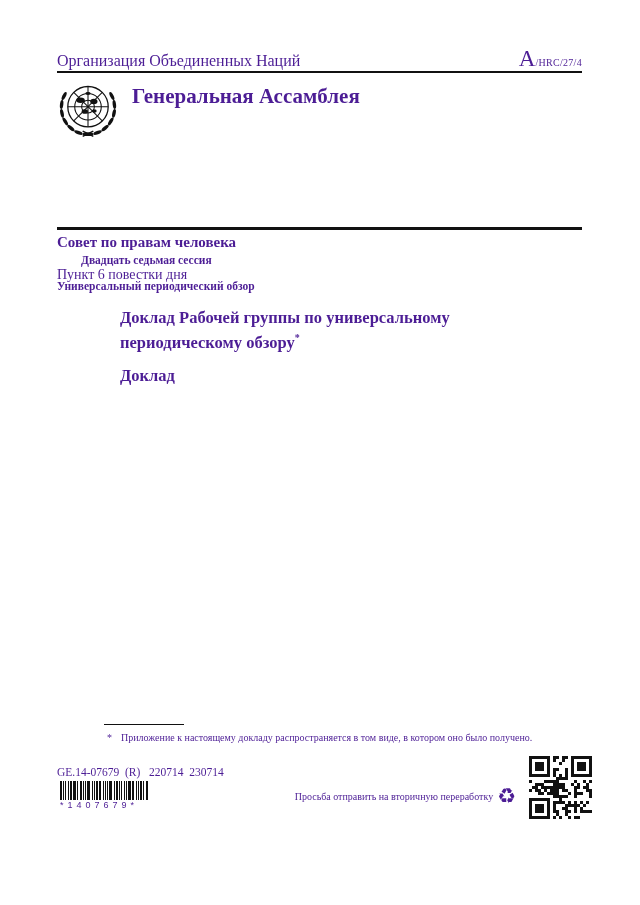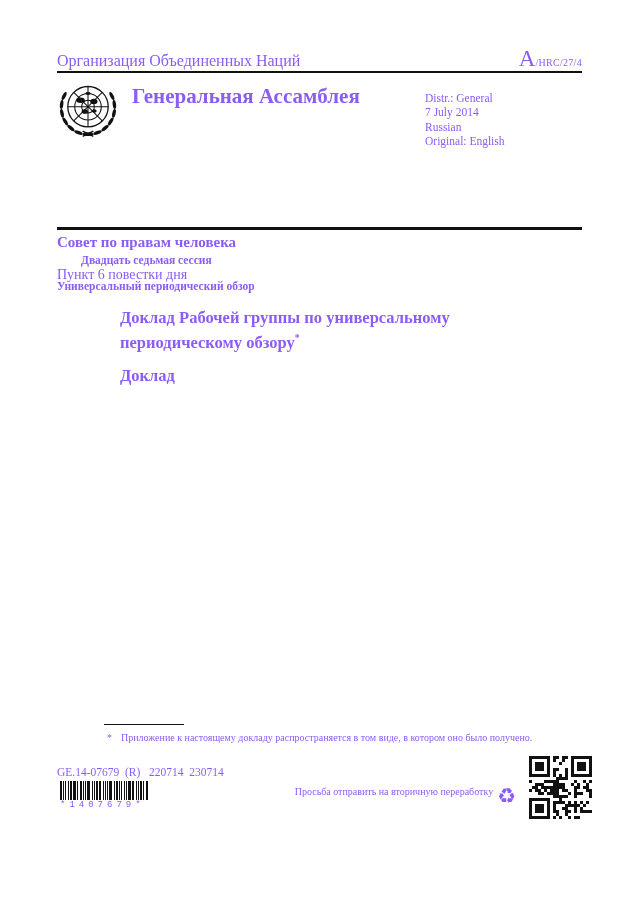--- a/index.html
+++ b/index.html
@@ -1,18 +1,18 @@
 <!DOCTYPE html>
 <html><head>
 <meta charset="utf-8">
 <style>
   html,body{margin:0;padding:0;background:#fff;}
   .page{
     position:relative;width:640px;height:905px;margin:0 auto;
-    background:#ffffff;color:#8b5cf6;
+    background:#ffffff;color:#4c1d95;
     font-family:"Liberation Serif", serif;
     overflow:hidden;
   }
   .abs{position:absolute;}
   
   .org-name{left:57px;top:52px;font-size:16px;}
   .doc-symbol{top:46px;right:58px;text-align:right;white-space:nowrap;}
   .doc-symbol .main{font-size:23px;}
   .doc-symbol .suffix{font-size:10px;letter-spacing:.3px;}
   .rule-1{left:57px;top:71px;width:525px;height:2px;background:#111;}
@@ -30,22 +30,22 @@
   .report-title sup{font-size:10px;}
   .country{left:120px;top:366px;font-size:16.5px;font-weight:bold;}
   
   .fn-rule{left:104px;top:724px;width:80px;height:1px;background:#111;}
   .footnote{left:104px;top:731px;width:420px;font-size:10px;line-height:13.5px;padding-left:17px;}
   .footnote .marker{position:absolute;left:3px;top:0;}
   
   .ge-number{left:57px;top:766px;font-size:11.5px;white-space:pre;}
   .barcode{left:60px;top:781px;}
   .barcode-digits{left:60px;top:800px;width:92px;font-size:9px;letter-spacing:4px;
-    font-family:Liberation Mono, monospace;white-space:nowrap;}
-  .recycle-note{top:786px;right:124px;display:flex;align-items:flex-start;gap:4px;margin-left:28px;}
+    font-family:Liberation Sans, sans-serif;white-space:nowrap;}
+  .recycle-note{top:786px;right:124px;display:flex;align-items:center;gap:4px;margin-left:28px;}
   .recycle-note .txt{font-size:10px;white-space:nowrap;}
   .recycle-note .glyph{font-size:21px;line-height:1;font-family:"DejaVu Sans", sans-serif;}
   .qr{left:529px;top:756px;}
 </style>
 </head>
 <body>
 
 <div class="page">
 
   <div class="abs org-name">Организация Объединенных Наций</div>
@@ -82,26 +82,20 @@
       <line x1="18.6" y1="13.6" x2="45.4" y2="40.4" stroke="#111" stroke-width="1"></line>
       <line x1="45.4" y1="13.6" x2="18.6" y2="40.4" stroke="#111" stroke-width="1"></line>
       <ellipse cx="25" cy="21" rx="4" ry="2.6" fill="#111"></ellipse>
       <ellipse cx="37.5" cy="22" rx="3.4" ry="2.5" fill="#111"></ellipse>
       <ellipse cx="29" cy="31.5" rx="3" ry="2.2" fill="#111"></ellipse>
       <ellipse cx="38" cy="31" rx="2.2" ry="1.6" fill="#111"></ellipse>
       <ellipse cx="32" cy="14.5" rx="2.5" ry="1.4" fill="#111"></ellipse>
     </svg>
   </div>
   <div class="abs assembly-title">Генеральная Ассамблея</div>
-  <div class="abs distr-block">
-    <div>Distr.: General</div>
-    <div>7 July 2014</div>
-    <div>Russian</div>
-    <div>Original: English</div>
-  </div>
 
   <div class="abs rule-2"></div>
   <div class="abs council">Совет по правам человека</div>
   <div class="abs session-line">Двадцать седьмая сессия</div>
   <div class="abs agenda-line">Пункт 6 повестки дня</div>
   <div class="abs topic-line">Универсальный периодический обзор</div>
 
   <div class="abs report-title">
     <span>Доклад Рабочей группы по универсальному периодическому обзору</span><sup>*</sup>
   </div>

